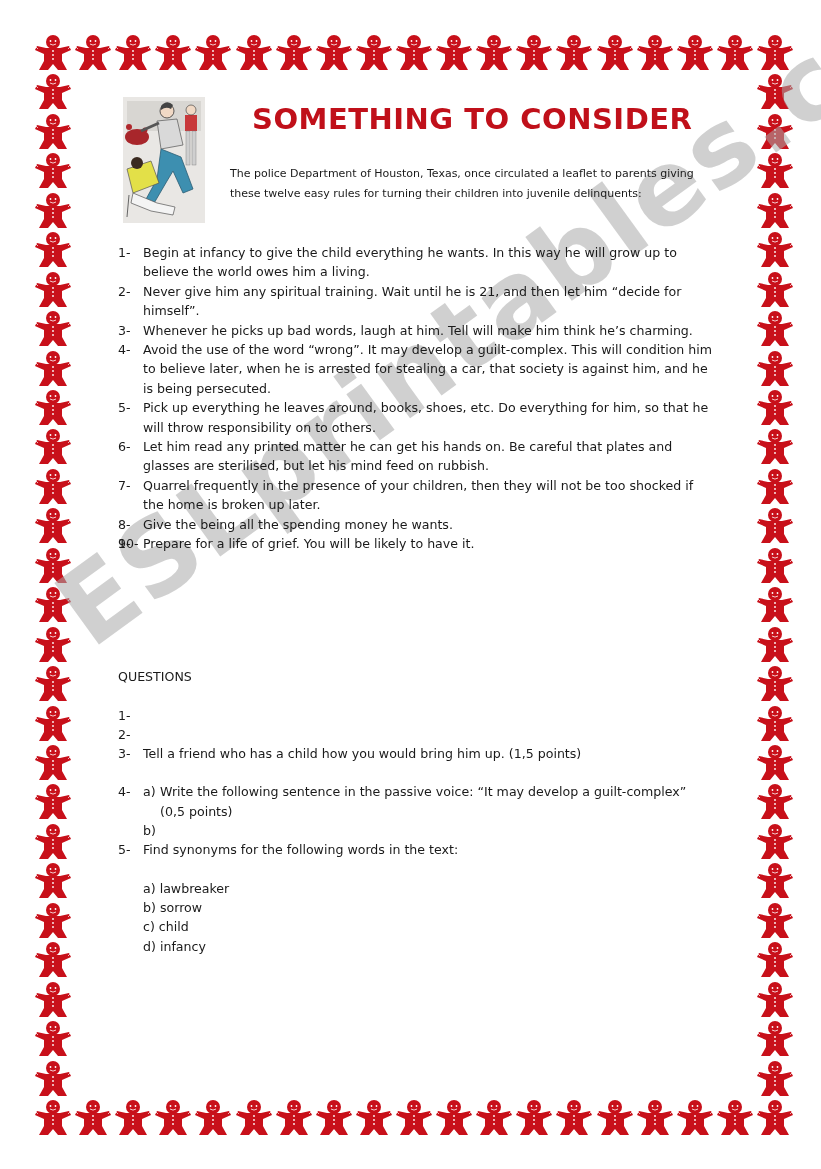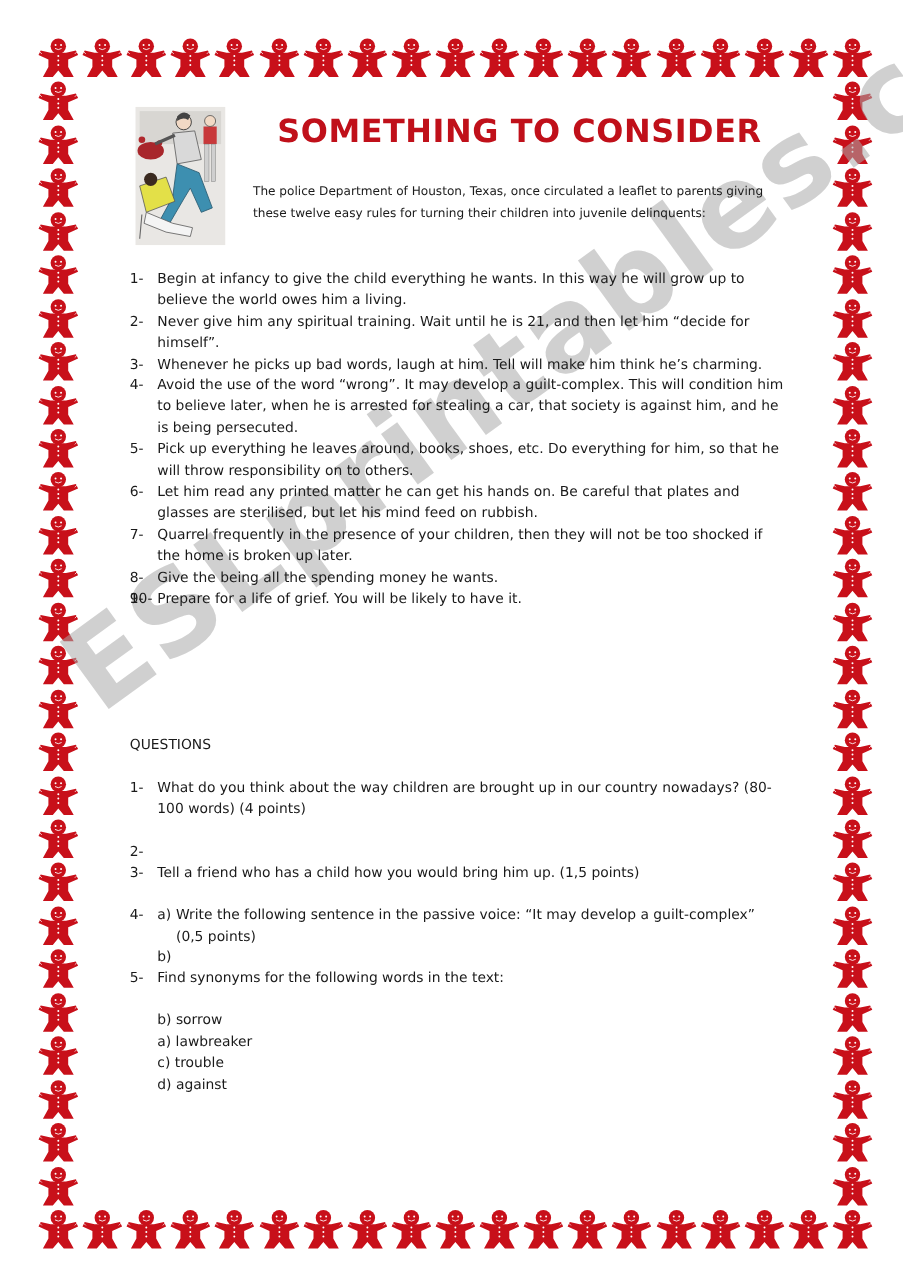--- a/index.html
+++ b/index.html
@@ -1181,21 +1181,20 @@
     <li><span class="num">8-</span><span>Give the being all the spending money he wants.</span></li>
     <li><span class="num">9-</span></li>
     <li><span class="num">10-</span><span>Prepare for a life of grief. You will be likely to have it.</span></li>
   </ol>
 
   <div class="questions-heading">QUESTIONS</div>
 
   <div class="questions">
     <div class="q">
       <span class="num">1-</span>
-      <span>What do you think about the way children are brought up in our country nowadays? (80-100 words) (4 points)</span>
     </div>
     <div class="q-gap"></div>
     <div class="q">
       <span class="num">2-</span>
     </div>
     <div class="q-gap"></div>
     <div class="q">
       <span class="num">3-</span>
       <span>Tell a friend who has a child how you would bring him up. (1,5 points)</span>
     </div>
@@ -1210,19 +1209,19 @@
         <span class="letter">b)</span>
       </div>
     </div>
     <div class="q-gap"></div>
     <div class="q">
       <span class="num">5-</span>
       <span>Find synonyms for the following words in the text:</span>
     </div>
     <div class="q-gap"></div>
     <ul class="synonyms">
+      <li>a) lawbreaker</li>
       <li>b) sorrow</li>
-      <li>a) lawbreaker</li>
-      <li>c) trouble</li>
-      <li>d) against</li>
+      <li>c) child</li>
+      <li>d) infancy</li>
     </ul>
   </div>
 </div>
 
 </body></html>

